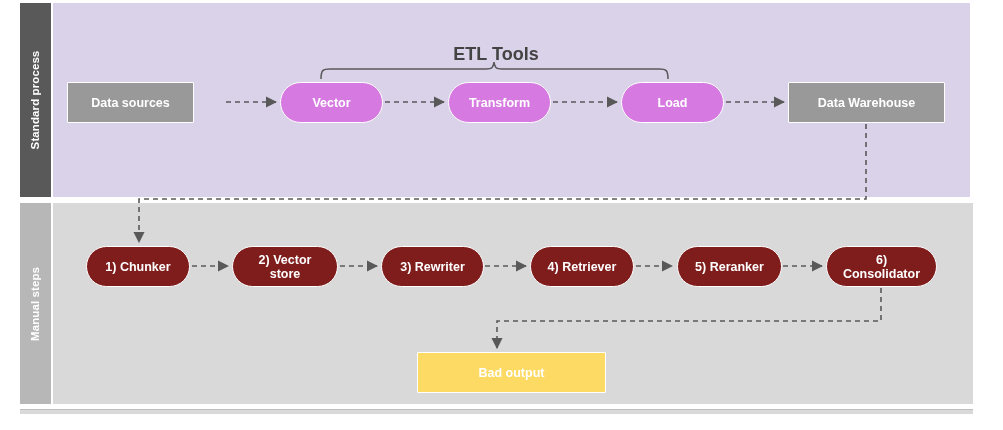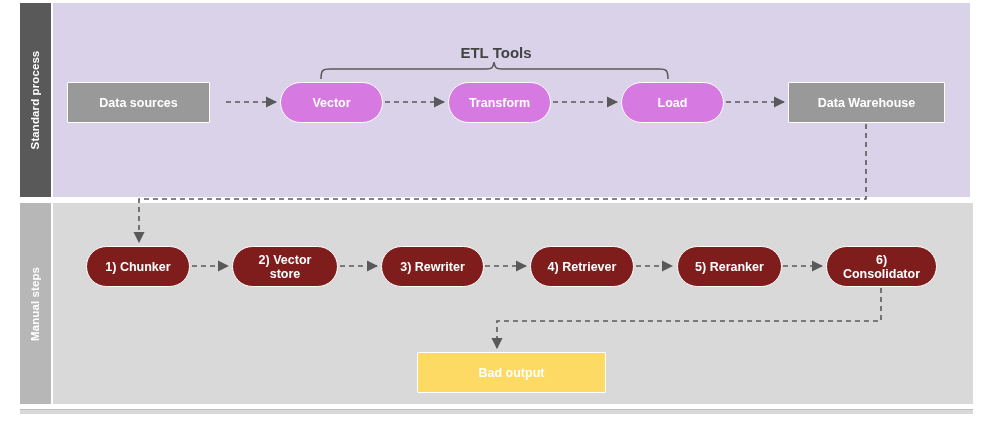--- a/index.html
+++ b/index.html
@@ -91,21 +91,21 @@
   }
 
   
   #etl-label {
     position: absolute;
     left: 400px; top: 44px;
     width: 192px;
     text-align: center;
     color: #434343;
     font-weight: bold;
-    font-size: 15px;
+    font-size: 18px;
   }
 </style>
 </head>
 <body>
 
 <div id="canvas">
 
   <div class="lane-band" id="lane-top-band"></div>
   <div class="lane-band" id="lane-bottom-band"></div>
 
@@ -146,21 +146,21 @@
              C 321 70, 323 69, 330 69
              L 486 69
              C 492 69, 493 68, 494 62
              C 495 68, 496 69, 502 69
              L 659 69
              C 666 69, 668 70, 668 79" stroke="#595959" stroke-width="1.5" fill="none"></path>
   </svg>
 
   <div id="etl-label">ETL Tools</div>
 
-  <div class="node rect gray" style="left:67px; top:82px; width:143px; height:41px;">Data sources</div>
+  <div class="node rect gray" style="left:67px; top:82px; width:127px; height:41px;">Data sources</div>
   <div class="node pill purple" style="left:280px; top:82px; width:103px; height:41px;">Vector</div>
   <div class="node pill purple" style="left:621px; top:82px; width:103px; height:41px;">Load</div>
   <div class="node pill purple" style="left:448px; top:82px; width:103px; height:41px;">Transform</div>
   <div class="node rect gray" style="left:788px; top:82px; width:157px; height:41px;">Data Warehouse</div>
 
   <div class="node pill step" style="left:86px; top:246px; width:104px; height:41px;">1) Chunker</div>
   <div class="node pill step" style="left:232px; top:246px; width:106px; height:41px; padding:0 18px;">2) Vector store</div>
   <div class="node pill step" style="left:381px; top:246px; width:103px; height:41px;">3) Rewriter</div>
   <div class="node pill step" style="left:530px; top:246px; width:104px; height:41px;">4) Retriever</div>
   <div class="node pill step" style="left:677px; top:246px; width:105px; height:41px;">5) Reranker</div>

